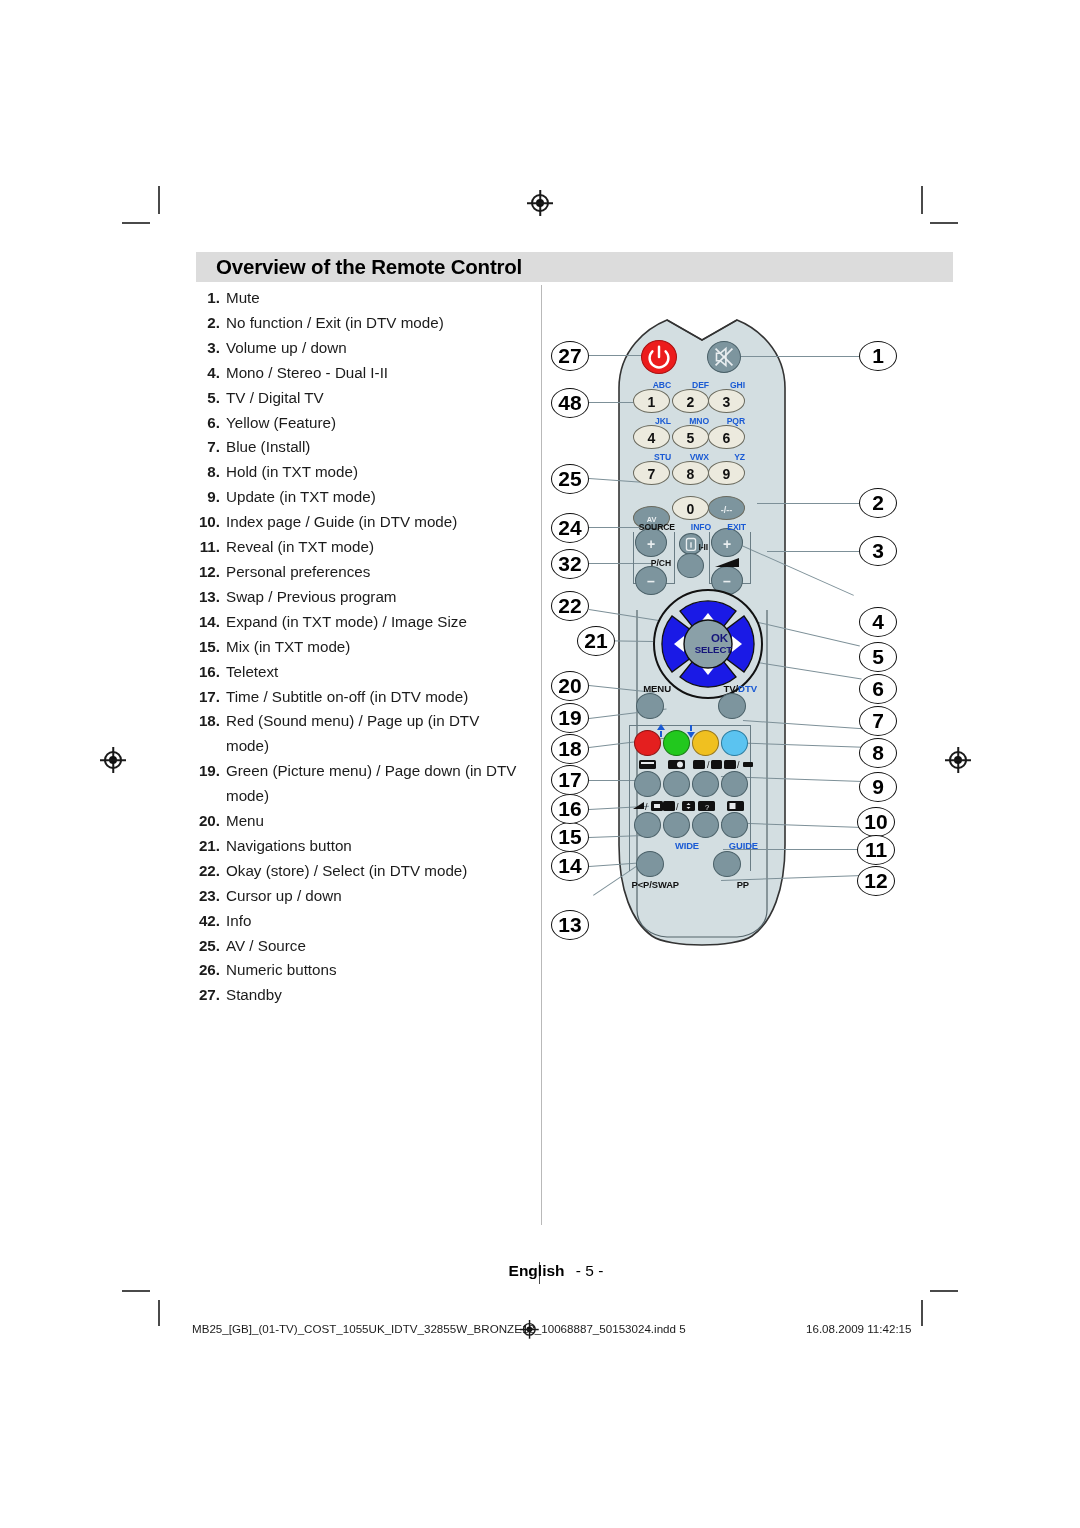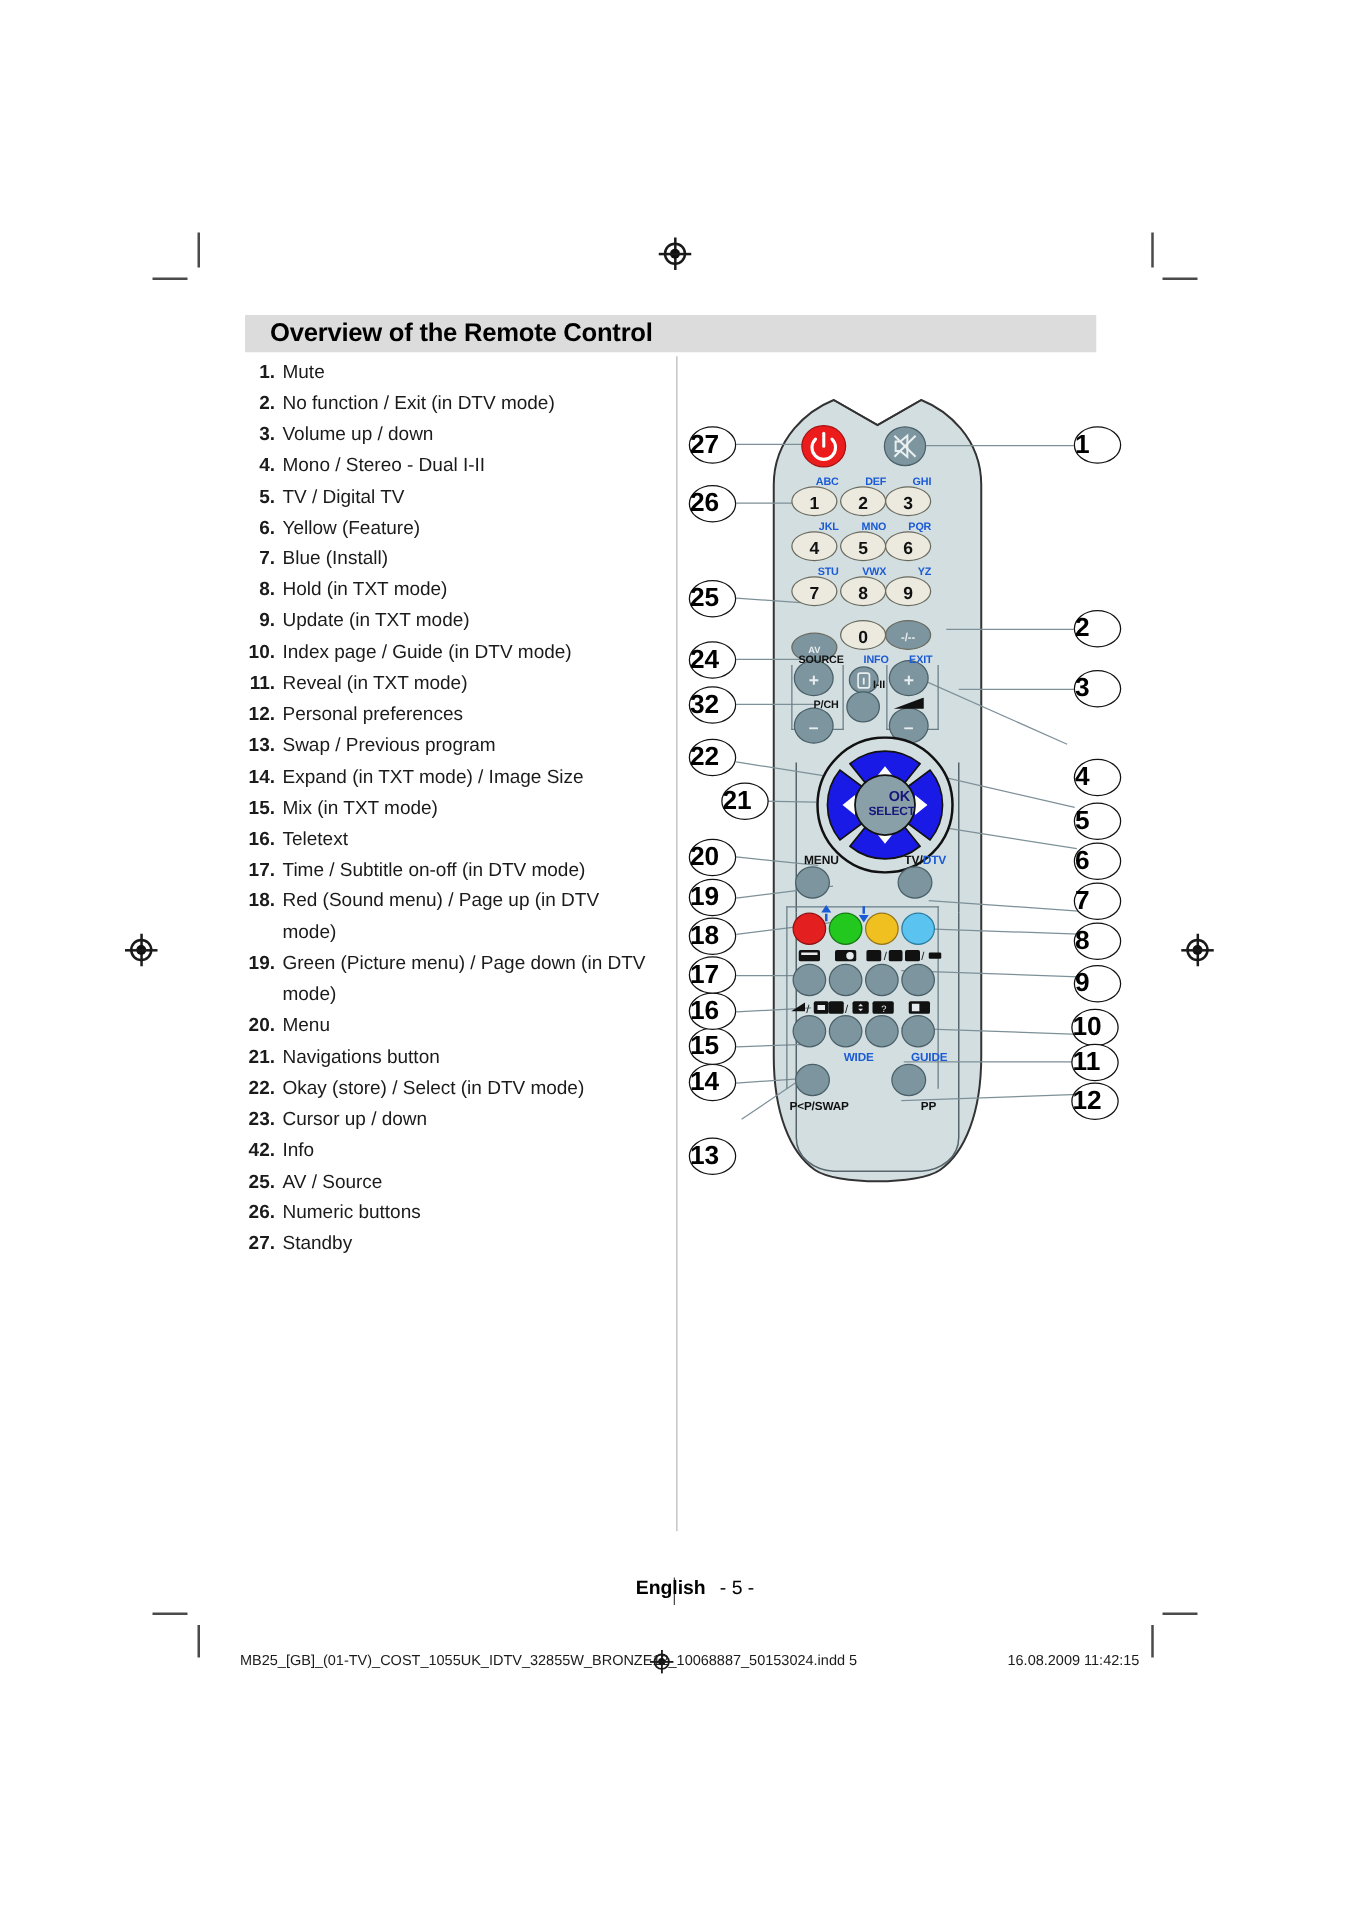--- a/index.html
+++ b/index.html
@@ -12,21 +12,21 @@
   .reg:before{content:"";position:absolute;left:50%;top:0;width:1.5px;height:100%;
               background:#1a1a1a;transform:translateX(-50%);}
   .reg:after{content:"";position:absolute;top:50%;left:0;height:1.5px;width:100%;
              background:#1a1a1a;transform:translateY(-50%);}
   .reg i{position:absolute;left:4px;top:4px;width:18px;height:18px;border-radius:50%;
          border:2px solid #1a1a1a;box-sizing:border-box;}
   .reg i:after{content:"";position:absolute;left:3px;top:3px;width:8px;height:8px;
                border-radius:50%;background:#111;}
 
   
-  #title-bar{position:absolute;left:196px;top:252px;width:681px;height:30px;
+  #title-bar{position:absolute;left:196px;top:252px;width:757px;height:30px;
              background:#dcdcdc;}
   #title-bar span{position:absolute;left:20px;top:3px;font-size:20.5px;font-weight:bold;
                   letter-spacing:-0.2px;}
   #title-rule{position:absolute;left:196px;top:282px;width:698px;height:1.5px;background:#ffffff;}
 
   
   #col-divider{position:absolute;left:541px;top:285px;width:1.3px;height:940px;background:#b9b9b9;}
 
   
   #feature-list{position:absolute;left:196px;top:286px;width:330px;}
@@ -34,21 +34,21 @@
   .li .num{width:30px;flex:0 0 30px;text-align:right;font-weight:bold;padding-right:6px;
            box-sizing:border-box;}
   .li .txt{flex:1;}
 
   
   #remote-figure{position:absolute;left:545px;top:310px;width:360px;height:640px;}
   #remote-body{position:absolute;left:62px;top:0px;width:190px;height:640px;}
 
   .callout{position:absolute;width:38px;height:30px;border-radius:50%;
            border:1.6px solid #111;background:#fff;box-sizing:border-box;
-           font-weight:bold;font-size:21px;line-height:27px;z-index:6;}
+           font-weight:bold;font-size:21px;text-align:center;line-height:27px;z-index:6;}
   .lead{position:absolute;height:1.1px;background:#7d9098;z-index:2;transform-origin:0 0;}
 
   
   .btn{position:absolute;box-sizing:border-box;z-index:4;}
   .rnd{border-radius:50%;border:1.4px solid #4a6068;}
   .ell{border-radius:50%;border:1.4px solid #6a6a5e;}
   .grey{background:#7d959e;}
   .cream{background:#eceade;}
   .lbl{position:absolute;font-size:8.6px;font-weight:bold;z-index:5;text-align:right;
        white-space:nowrap;letter-spacing:-0.1px;}
@@ -269,21 +269,21 @@
   <div class="callout" style="left:6px;top:484px;">16</div>
   <div class="callout" style="left:6px;top:455px;">17</div>
   <div class="callout" style="left:6px;top:424px;">18</div>
   <div class="callout" style="left:6px;top:393px;">19</div>
   <div class="callout" style="left:6px;top:361px;">20</div>
   <div class="callout" style="left:6px;top:316px;margin-left:26px;">21</div>
   <div class="callout" style="left:6px;top:281px;">22</div>
   <div class="callout" style="left:6px;top:239px;">32</div>
   <div class="callout" style="left:6px;top:203px;">24</div>
   <div class="callout" style="left:6px;top:154px;">25</div>
-  <div class="callout" style="left:6px;top:78px;">26</div>
+  <div class="callout" style="left:6px;top:78px;">48</div>
   <div class="callout" style="left:6px;top:31px;">27</div>
 
   <div class="btn rnd" style="left:96px;top:30px;width:36px;height:34px;background:#ec1c1c;border-color:#a81111;">
     <svg viewBox="0 0 36 34" style="width:100%;height:100%;">
       <path d="M11 11 A10 10 0 1 0 25 11" fill="none" stroke="#fff" stroke-width="2.6" stroke-linecap="round"></path>
       <line x1="18" y1="6" x2="18" y2="17" stroke="#fff" stroke-width="2.6" stroke-linecap="round"></line>
     </svg>
   </div>
 
   <div class="btn rnd grey" style="left:162px;top:31px;width:34px;height:32px;">

